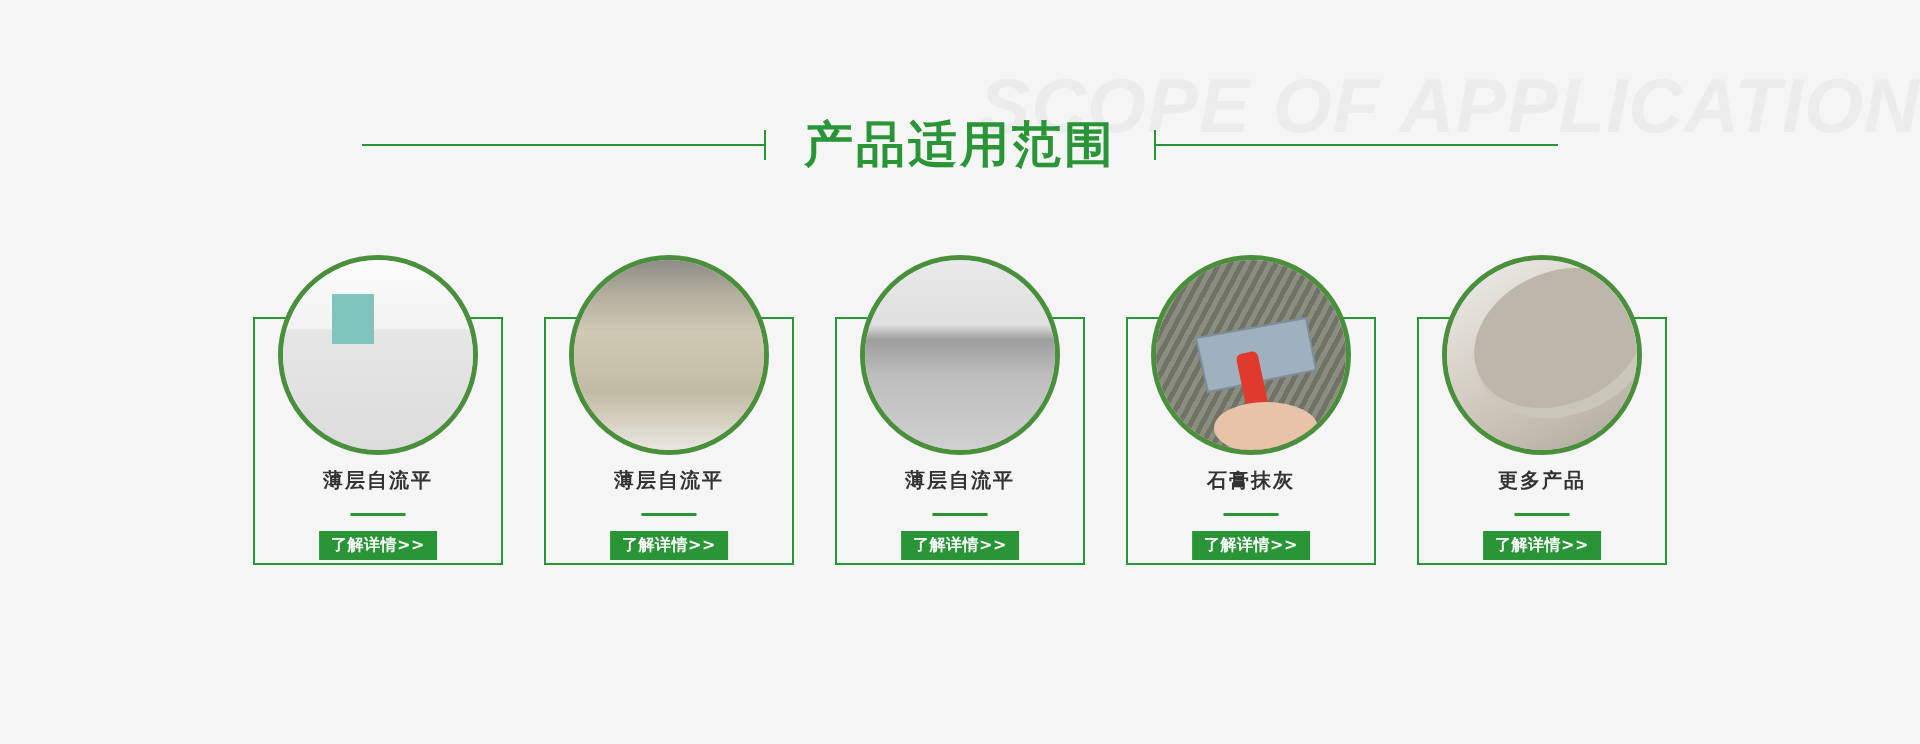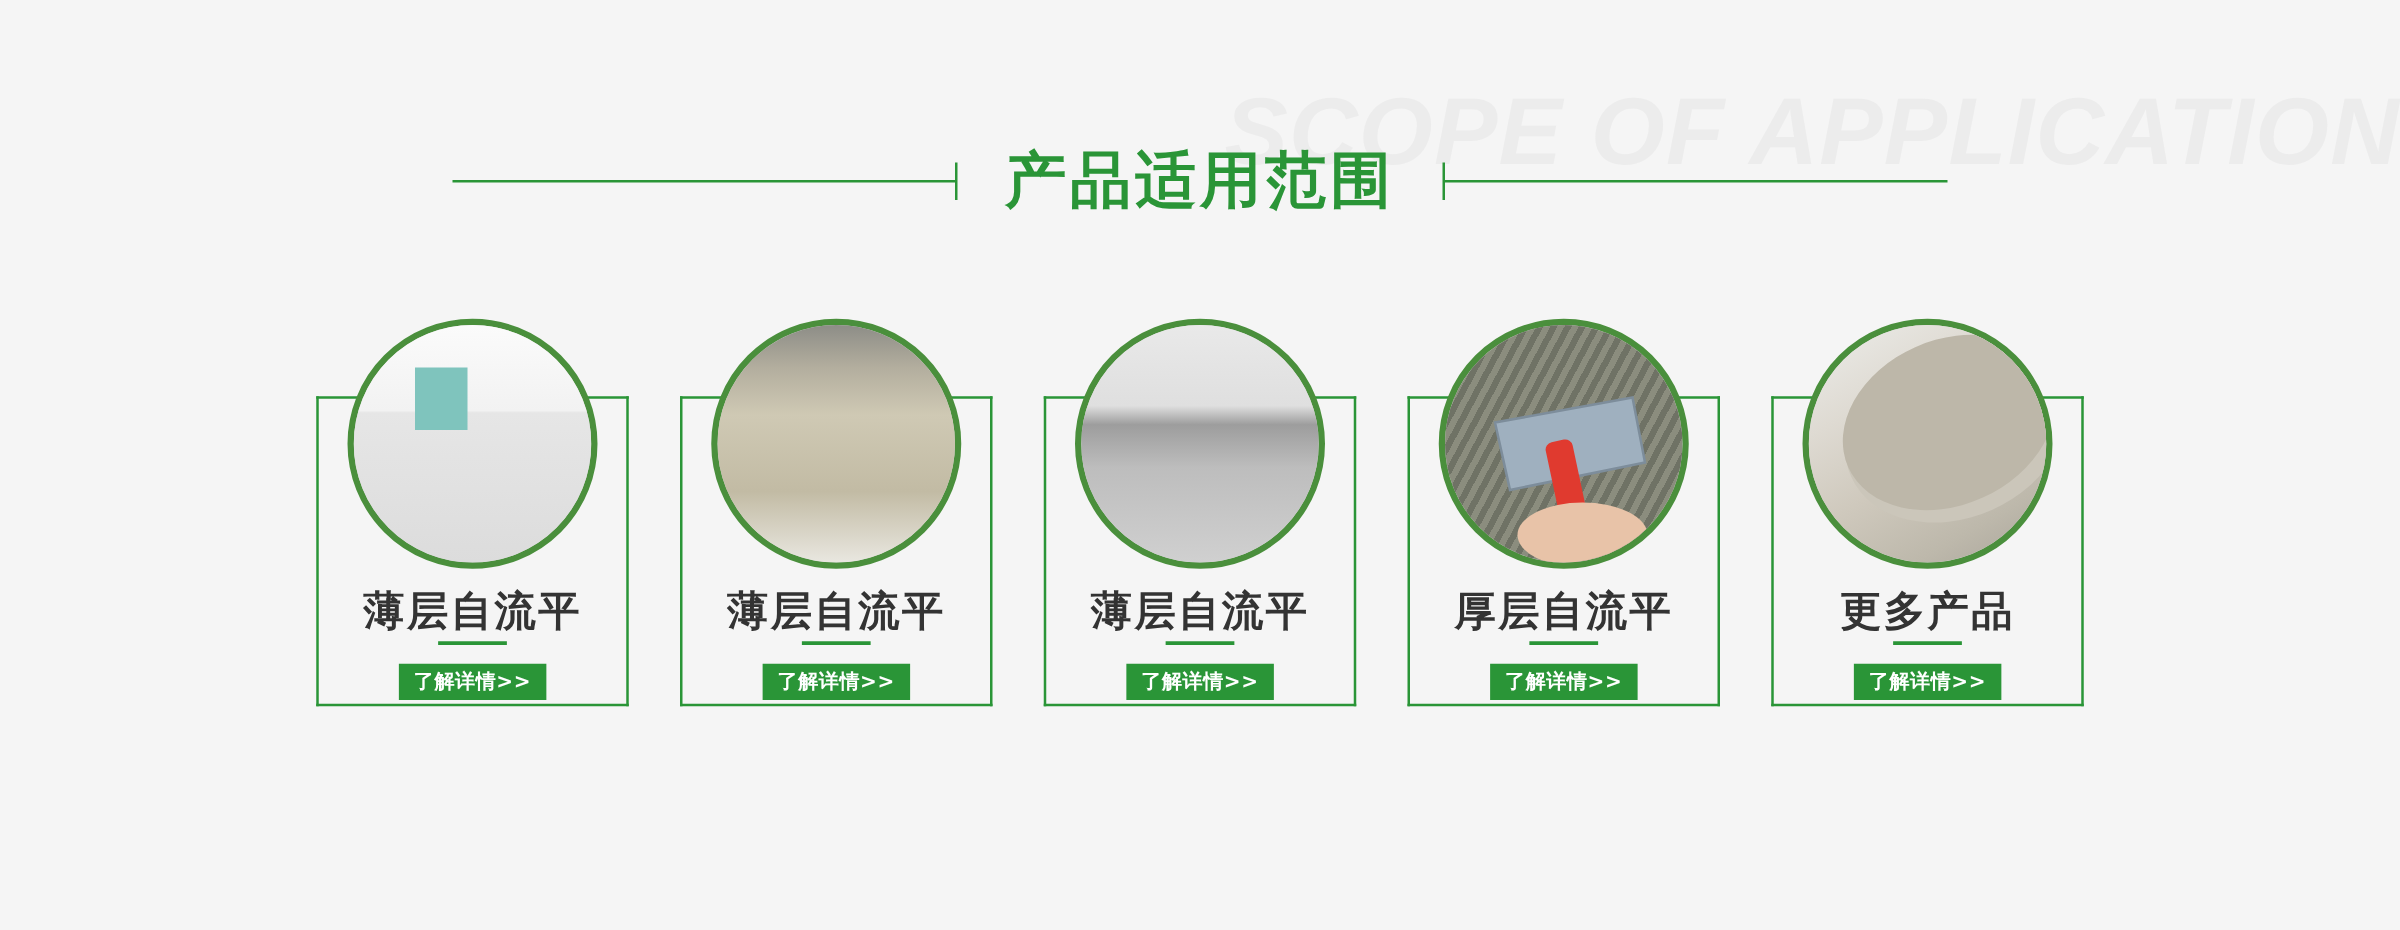--- a/index.html
+++ b/index.html
@@ -88,21 +88,21 @@
   }
   .circle .photo {
     position:absolute; inset:0;
     background-size:cover; background-position:center;
   }
 
   .card-label {
     position:absolute;
     left:0; right:0; top:212px;
     text-align:center;
-    font-size:33px;
+    font-size:20px;
     font-weight:bold;
     color:#333333;
     letter-spacing:2px;
     font-family:"DejaVu Sans","Liberation Sans",sans-serif;
     white-space:nowrap;
   }
   .card-divider {
     position:absolute;
     left:50%; top:258px;
     transform:translateX(-50%);
@@ -207,21 +207,21 @@
       <span class="frame-stub r"></span>
       <div class="circle">
         <div class="photo ph4">
           <svg width="200" height="200" viewBox="0 0 200 200">
             <polygon points="40,78 150,58 160,110 52,132" fill="#9fb0bf" stroke="#7d8d9b" stroke-width="2"></polygon>
             <rect x="86" y="92" width="22" height="66" rx="6" fill="#e03a2f" transform="rotate(-12 97 125)"></rect>
             <ellipse cx="110" cy="168" rx="52" ry="26" fill="#e8c3a8"></ellipse>
           </svg>
         </div>
       </div>
-      <div class="card-label">厚层自流平</div>
+      <div class="card-label">石膏抹灰</div>
       <span class="card-divider"></span>
       <a class="card-btn">了解详情&gt;&gt;</a>
     </div>
 
     <div class="card">
       <div class="frame"></div>
       <span class="frame-stub l"></span>
       <span class="frame-stub r"></span>
       <div class="circle">
         <div class="photo ph5">

